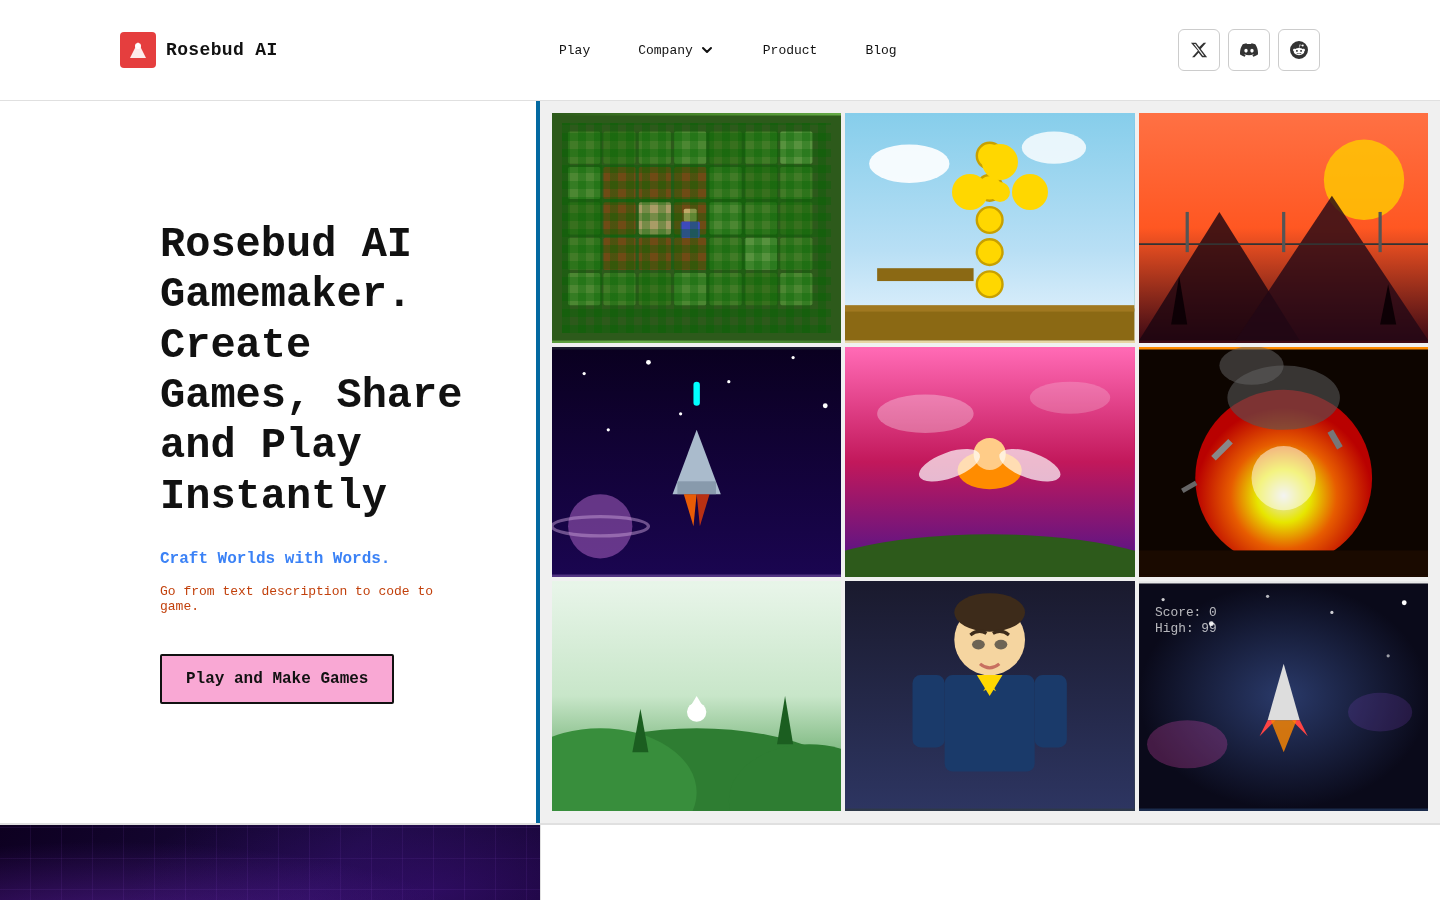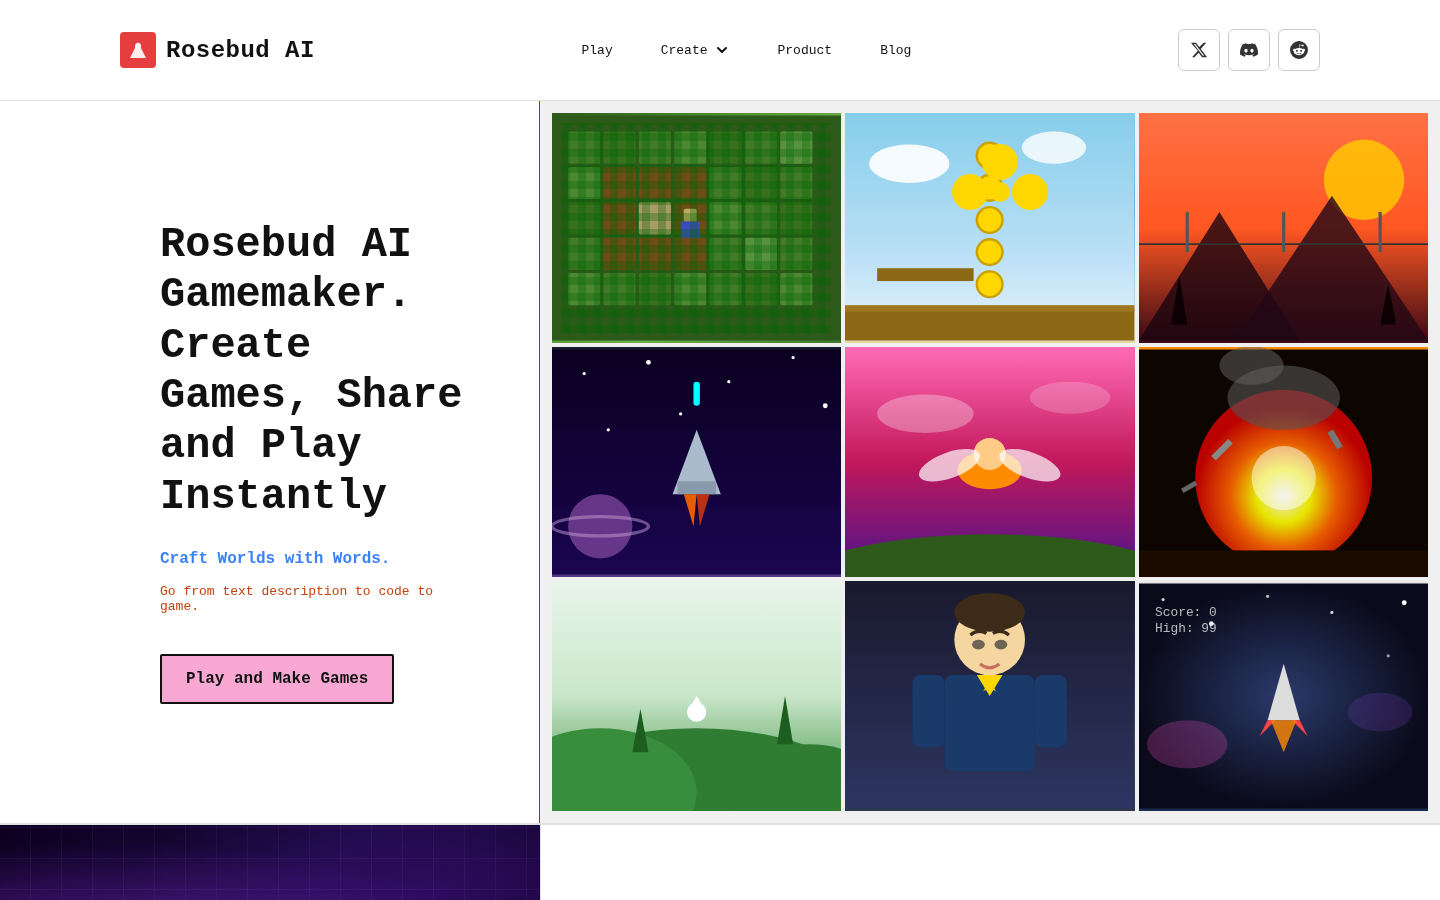--- a/index.html
+++ b/index.html
@@ -29,21 +29,21 @@
     .logo {
       display: flex;
       align-items: center;
       gap: 10px;
     }
     .logo-icon {
       width: 36px;
       height: 36px;
     }
     .logo-text {
-      font-size: 24px;
+      font-size: 18px;
       font-weight: 700;
       color: #111;
       letter-spacing: 0.02em;
     }
     .nav-links {
       display: flex;
       align-items: center;
       gap: 48px;
     }
     .nav-link {
@@ -91,21 +91,21 @@
       border-bottom: 1px solid #e0e0e0;
     }
     .hero-left {
       width: 540px;
       min-width: 540px;
       padding: 80px 60px 80px 160px;
       display: flex;
       flex-direction: column;
       justify-content: center;
       background: #fff;
-      border-right: 1px solid #0369a1;
+      border-right: 4px solid #0369a1;
     }
     .hero-title {
       font-size: 42px;
       font-weight: 700;
       line-height: 1.2;
       color: #111;
       margin-bottom: 28px;
       font-family: 'Courier New', Courier, monospace;
     }
     .hero-subtitle {
@@ -251,21 +251,21 @@
         <rect width="36" height="36" rx="4" fill="#e53e3e"></rect>
         <path d="M10 26 L18 10 L26 26 Z" fill="white" opacity="0.9"></path>
         <circle cx="18" cy="14" r="3" fill="white"></circle>
       </svg>
       <span class="logo-text">Rosebud AI</span>
     </div>
 
     <div class="nav-links">
       <a class="nav-link" href="#">Play</a>
       <a class="nav-link nav-link-product" href="#">
-        <span>Create</span>
+        <span>Company</span>
         <svg class="chevron-down" viewBox="0 0 16 16" fill="none">
           <path d="M4 6 L8 10 L12 6" stroke="#111" stroke-width="2" stroke-linecap="round" stroke-linejoin="round"></path>
         </svg>
       </a>
       <a class="nav-link" href="#">Product</a>
       <a class="nav-link" href="#">Blog</a>
     </div>
 
     <div class="nav-social">
       <button class="social-btn" title="Twitter">

